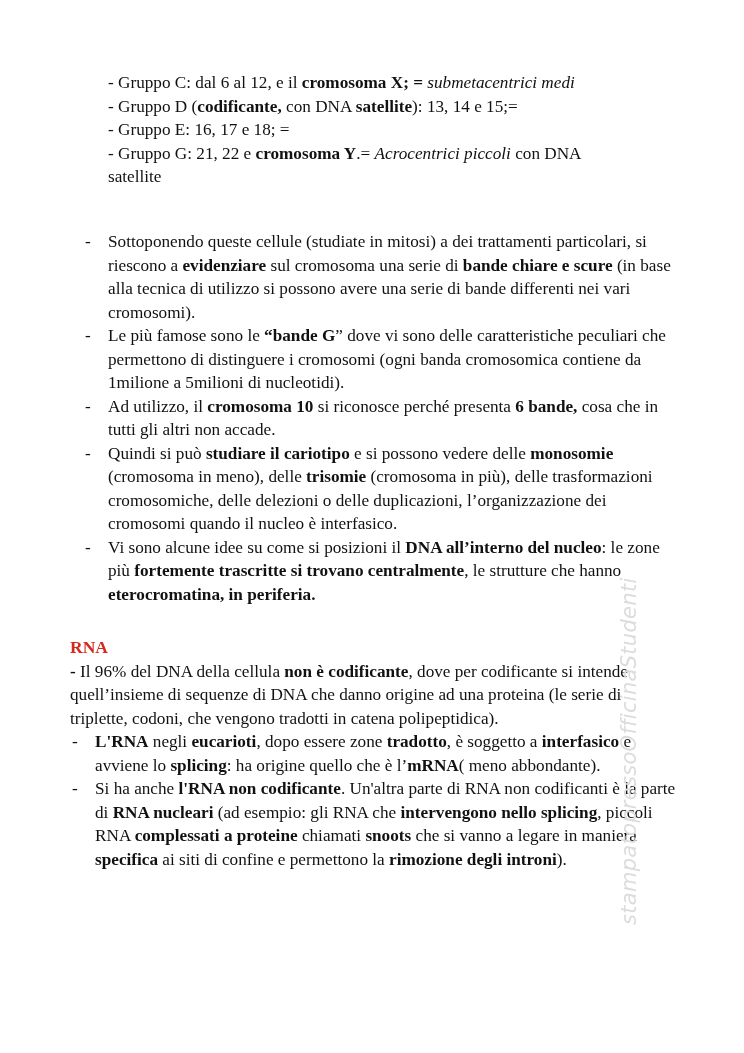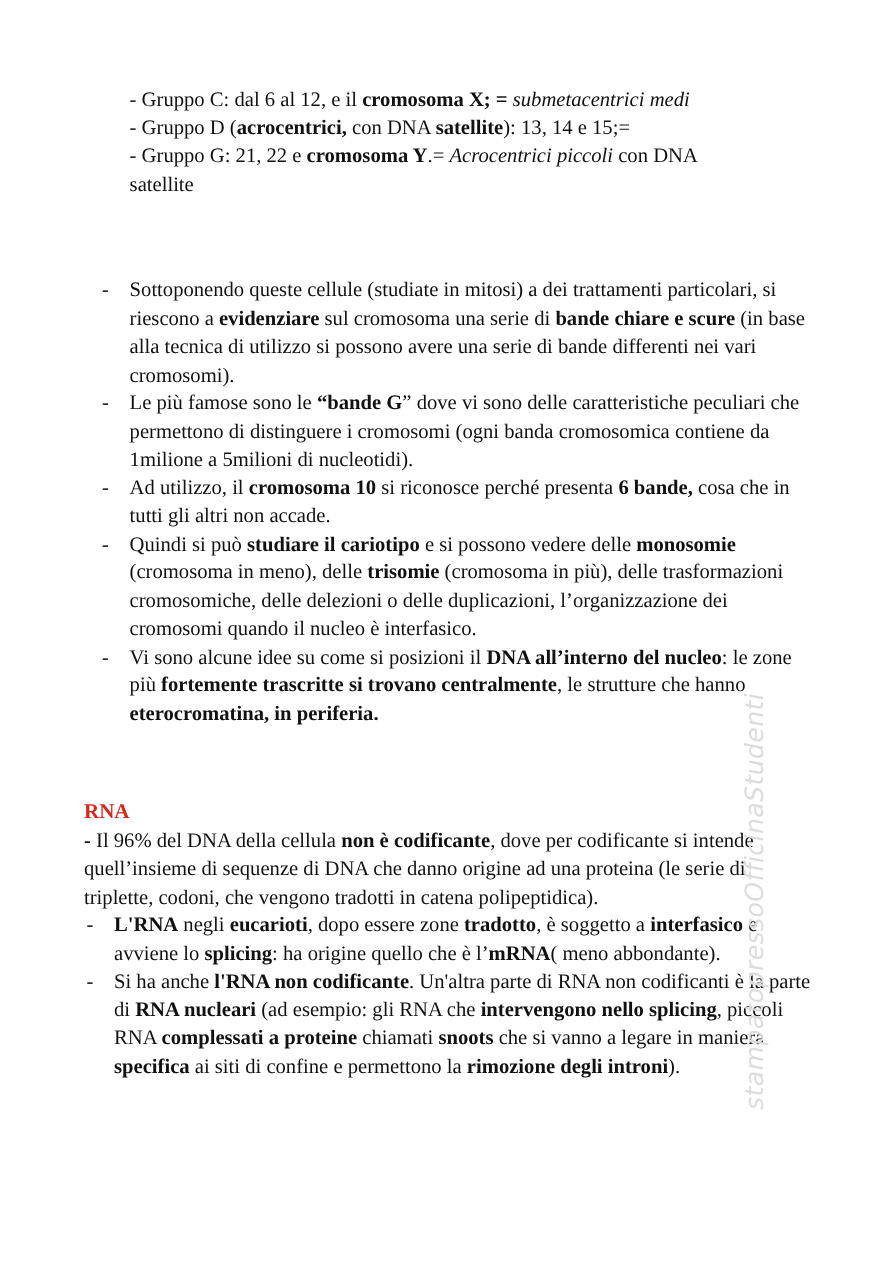--- a/index.html
+++ b/index.html
@@ -40,21 +40,21 @@
       padding-left: 23px;
     }
     .bullet .dash {
       position: absolute;
       left: 0;
       top: 0;
     }
     .rna-section {
       position: absolute;
       left: 70px;
-      top: 665px;
+      top: 636px;
       width: 610px;
     }
     .rna-heading {
       color: #d42a1e;
       font-weight: bold;
       font-size: 17.5px;
     }
     .rna-bullets {
       margin-left: 0;
     }
@@ -79,21 +79,22 @@
       width: 400px;
     }
   </style>
 </head>
 <body>
 
 <div class="page">
 
   <div class="group-list">
     <div class="group-line"><span>- Gruppo C: dal 6 al 12, e il </span><b>cromosoma X; =</b><span> </span><i>submetacentrici medi</i></div>
-    <div class="group-line"><span>- Gruppo D (</span><b>acrocentrici,</b><span> con DNA </span><b>satellite</b><span>): 13, 14 e 15;=</span></div>
+    <div class="group-line"><span>- Gruppo D (</span><b>codificante,</b><span> con DNA </span><b>satellite</b><span>): 13, 14 e 15;=</span></div>
+    <div class="group-line"><span>- Gruppo E: 16, 17 e 18; =</span></div>
     <div class="group-line"><span>- Gruppo G: 21, 22 e </span><b>cromosoma Y</b><span>.= </span><i>Acrocentrici piccoli</i><span> con DNA</span></div>
     <div class="group-line"><span>satellite</span></div>
   </div>
 
   <div class="bullets">
     <div class="bullet">
       <span class="dash">-</span>
       <span>Sottoponendo queste cellule (studiate in mitosi) a dei trattamenti particolari, si riescono a </span><b>evidenziare</b><span> sul cromosoma una serie di </span><b>bande chiare e scure</b><span> (in base alla tecnica di utilizzo si possono avere una serie di bande differenti nei vari cromosomi).</span>
     </div>
     <div class="bullet">

